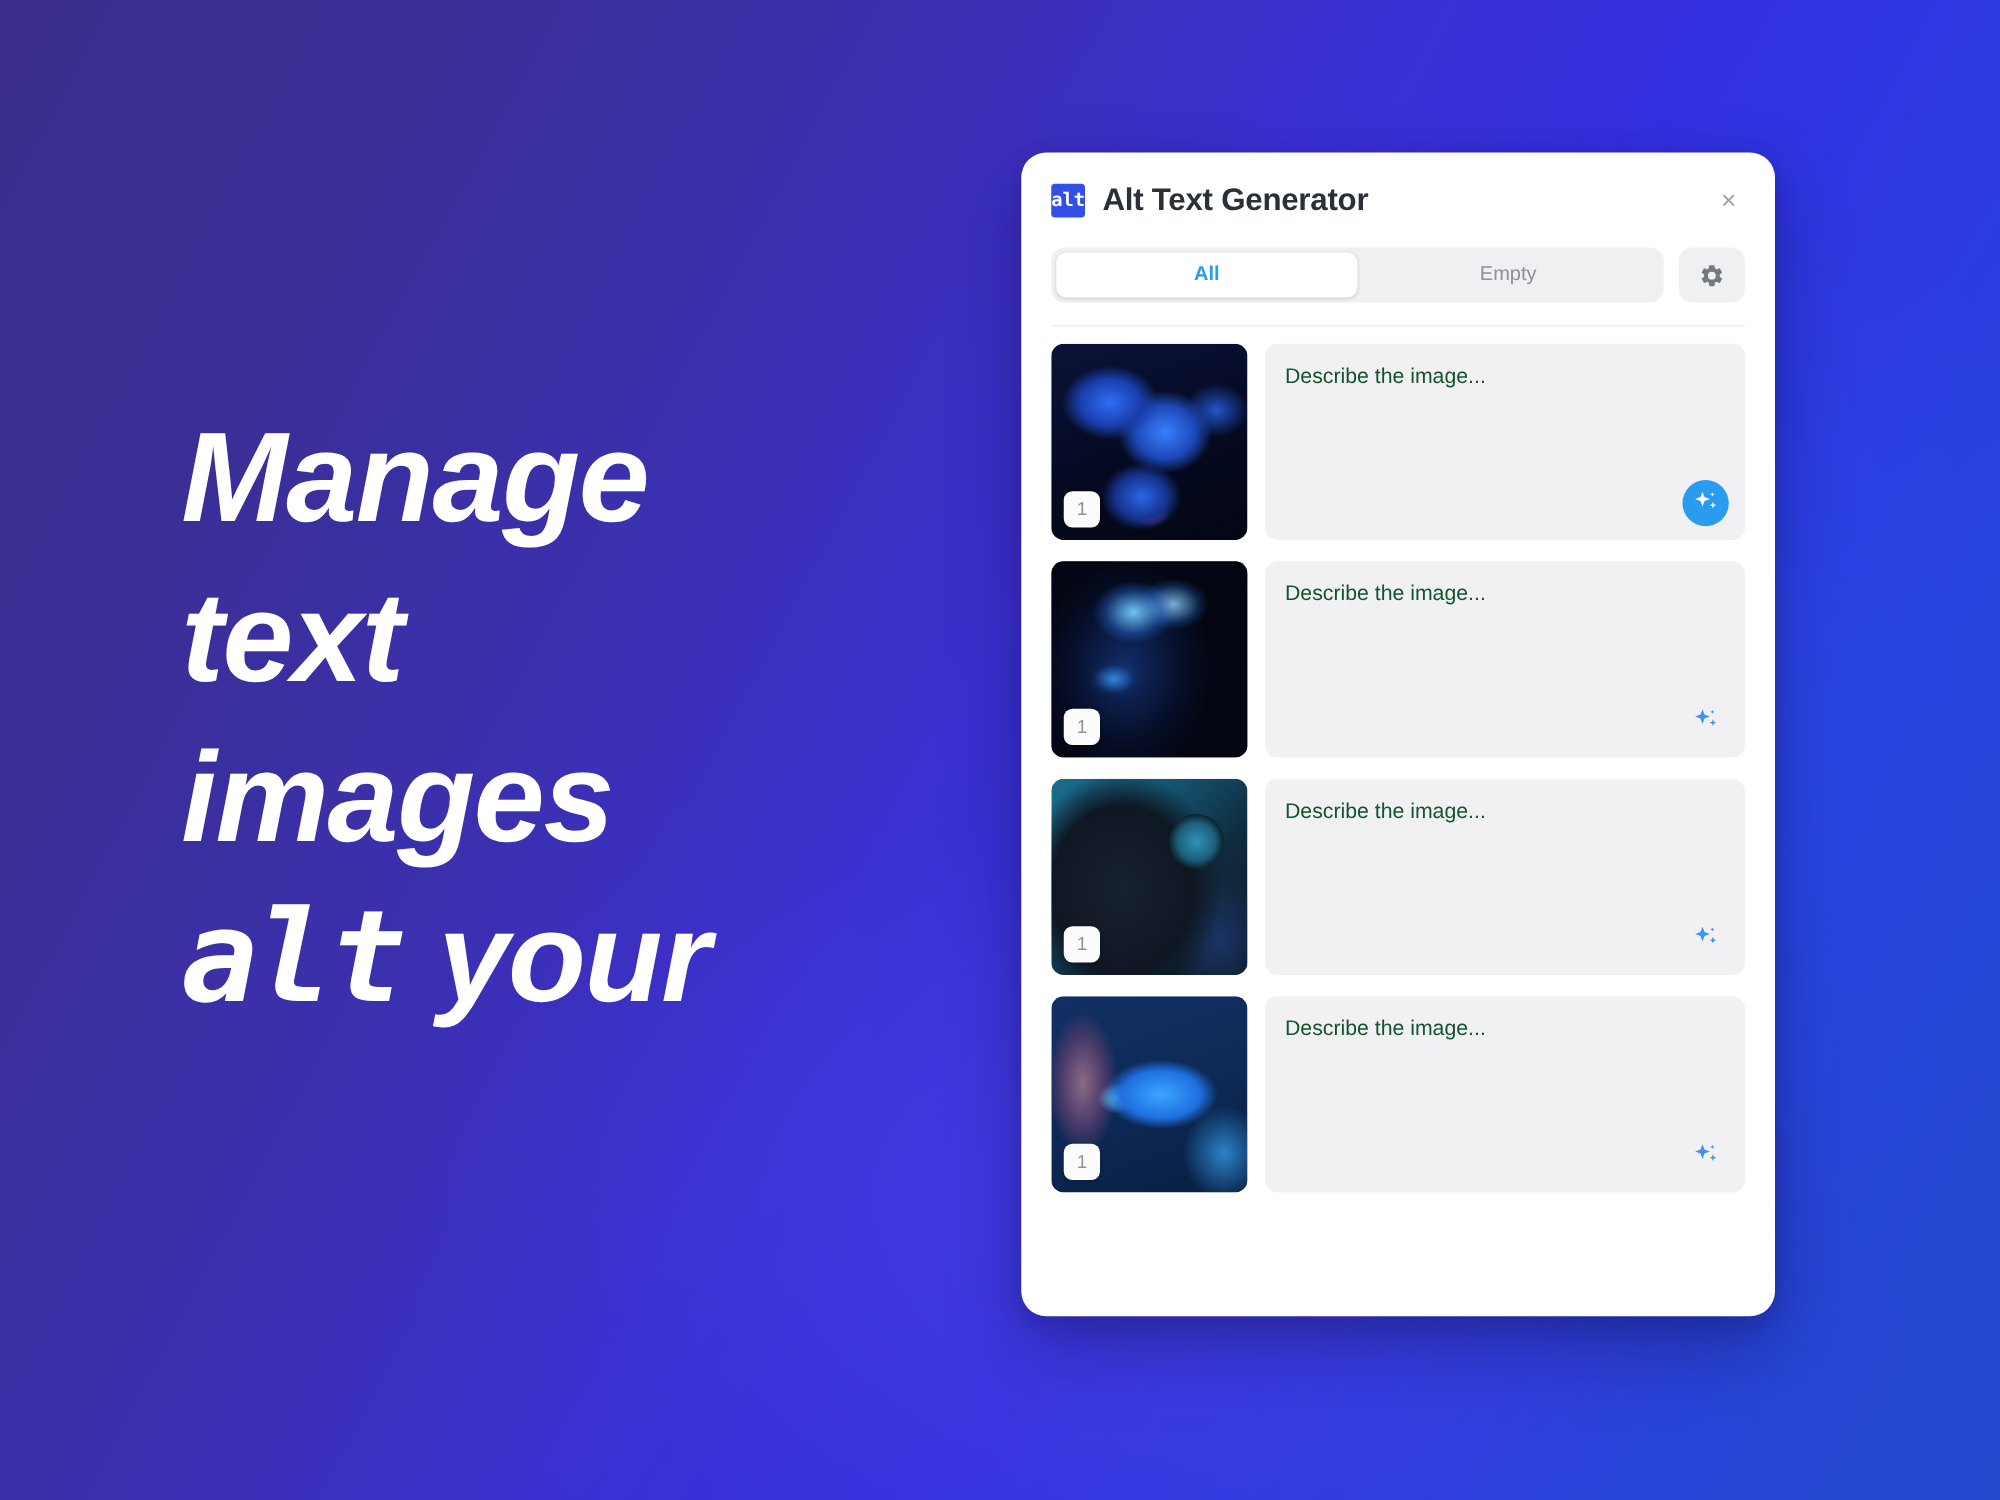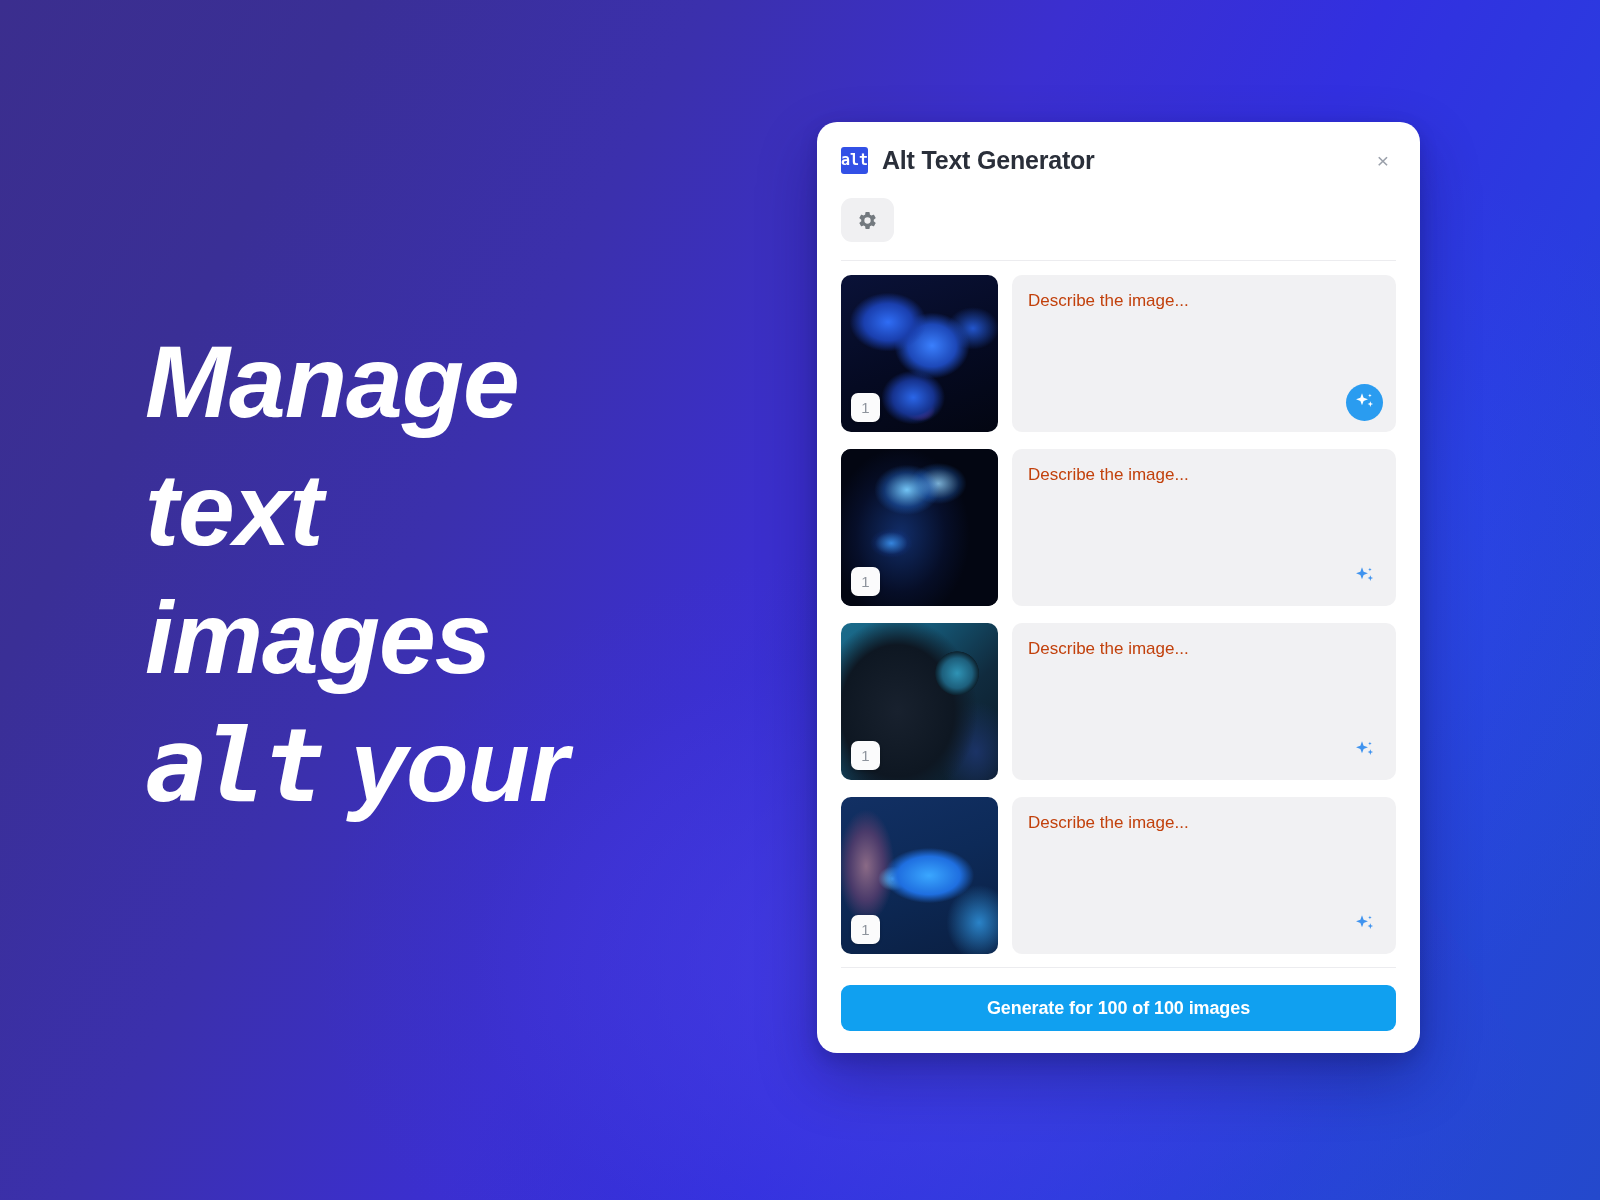--- a/index.html
+++ b/index.html
@@ -284,21 +284,21 @@
     background: #f1f1f3;
     border-radius: 10px;
     cursor: text;
   }
   .ta-placeholder {
     position: absolute;
     left: 16px;
     top: 16px;
     right: 44px;
     font-size: 17px;
-    color: #c2410c;
+    color: #14532d;
     pointer-events: none;
   }
   .spark-btn {
     position: absolute;
     right: 13px;
     bottom: 11px;
     width: 37px;
     height: 37px;
     border-radius: 50%;
     display: flex;
@@ -347,20 +347,24 @@
 
 <div class="panel">
 
   <div class="panel-header">
     <div class="logo">alt</div>
     <div class="panel-title">Alt Text Generator</div>
     <button class="close-btn">×</button>
   </div>
 
   <div class="toolbar">
+    <div class="segmented">
+      <button class="seg-item active">All</button>
+      <button class="seg-item">Empty</button>
+    </div>
     <button class="gear-btn">
       <span>
         <svg width="21" height="21" viewBox="0 0 24 24" fill="#73797f">
           <path d="M19.14 12.94a7.07 7.07 0 0 0 .06-.94 7.07 7.07 0 0 0-.06-.94l2.03-1.58a.48.48 0 0 0 .12-.61l-1.92-3.32a.48.48 0 0 0-.59-.22l-2.39.96a7.03 7.03 0 0 0-1.62-.94l-.36-2.54a.47.47 0 0 0-.47-.41h-3.84a.47.47 0 0 0-.47.41l-.36 2.54c-.59.24-1.13.56-1.62.94l-2.39-.96a.48.48 0 0 0-.59.22L2.75 8.87a.48.48 0 0 0 .12.61l2.03 1.58a7.3 7.3 0 0 0 0 1.88l-2.03 1.58a.48.48 0 0 0-.12.61l1.92 3.32c.12.22.38.3.59.22l2.39-.96c.5.38 1.03.7 1.62.94l.36 2.54c.04.24.24.41.47.41h3.84c.24 0 .44-.17.47-.41l.36-2.54c.59-.24 1.13-.56 1.62-.94l2.39.96c.22.08.47 0 .59-.22l1.92-3.32a.48.48 0 0 0-.12-.61l-2.03-1.58zM12 15.6A3.6 3.6 0 1 1 12 8.4a3.6 3.6 0 0 1 0 7.2z"></path>
         </svg>
       </span>
     </button>
   </div>
 
   <div class="list">
@@ -436,17 +440,14 @@
               <path d="M17.6 10.9l.72 1.93 1.93.72-1.93.72-.72 1.93-.72-1.93-1.93-.72 1.93-.72.72-1.93z"></path>
               <path d="M17.2 3.6l.46 1.24 1.24.46-1.24.46-.46 1.24-.46-1.24-1.24-.46 1.24-.46.46-1.24z"></path>
             </svg>
           </span>
         </button>
       </div>
     </div>
 
   </div>
 
-  <div class="panel-footer">
-    <button class="generate-btn">Generate for 100 of 100 images</button>
-  </div>
 
 </div>
 
 </body></html>

